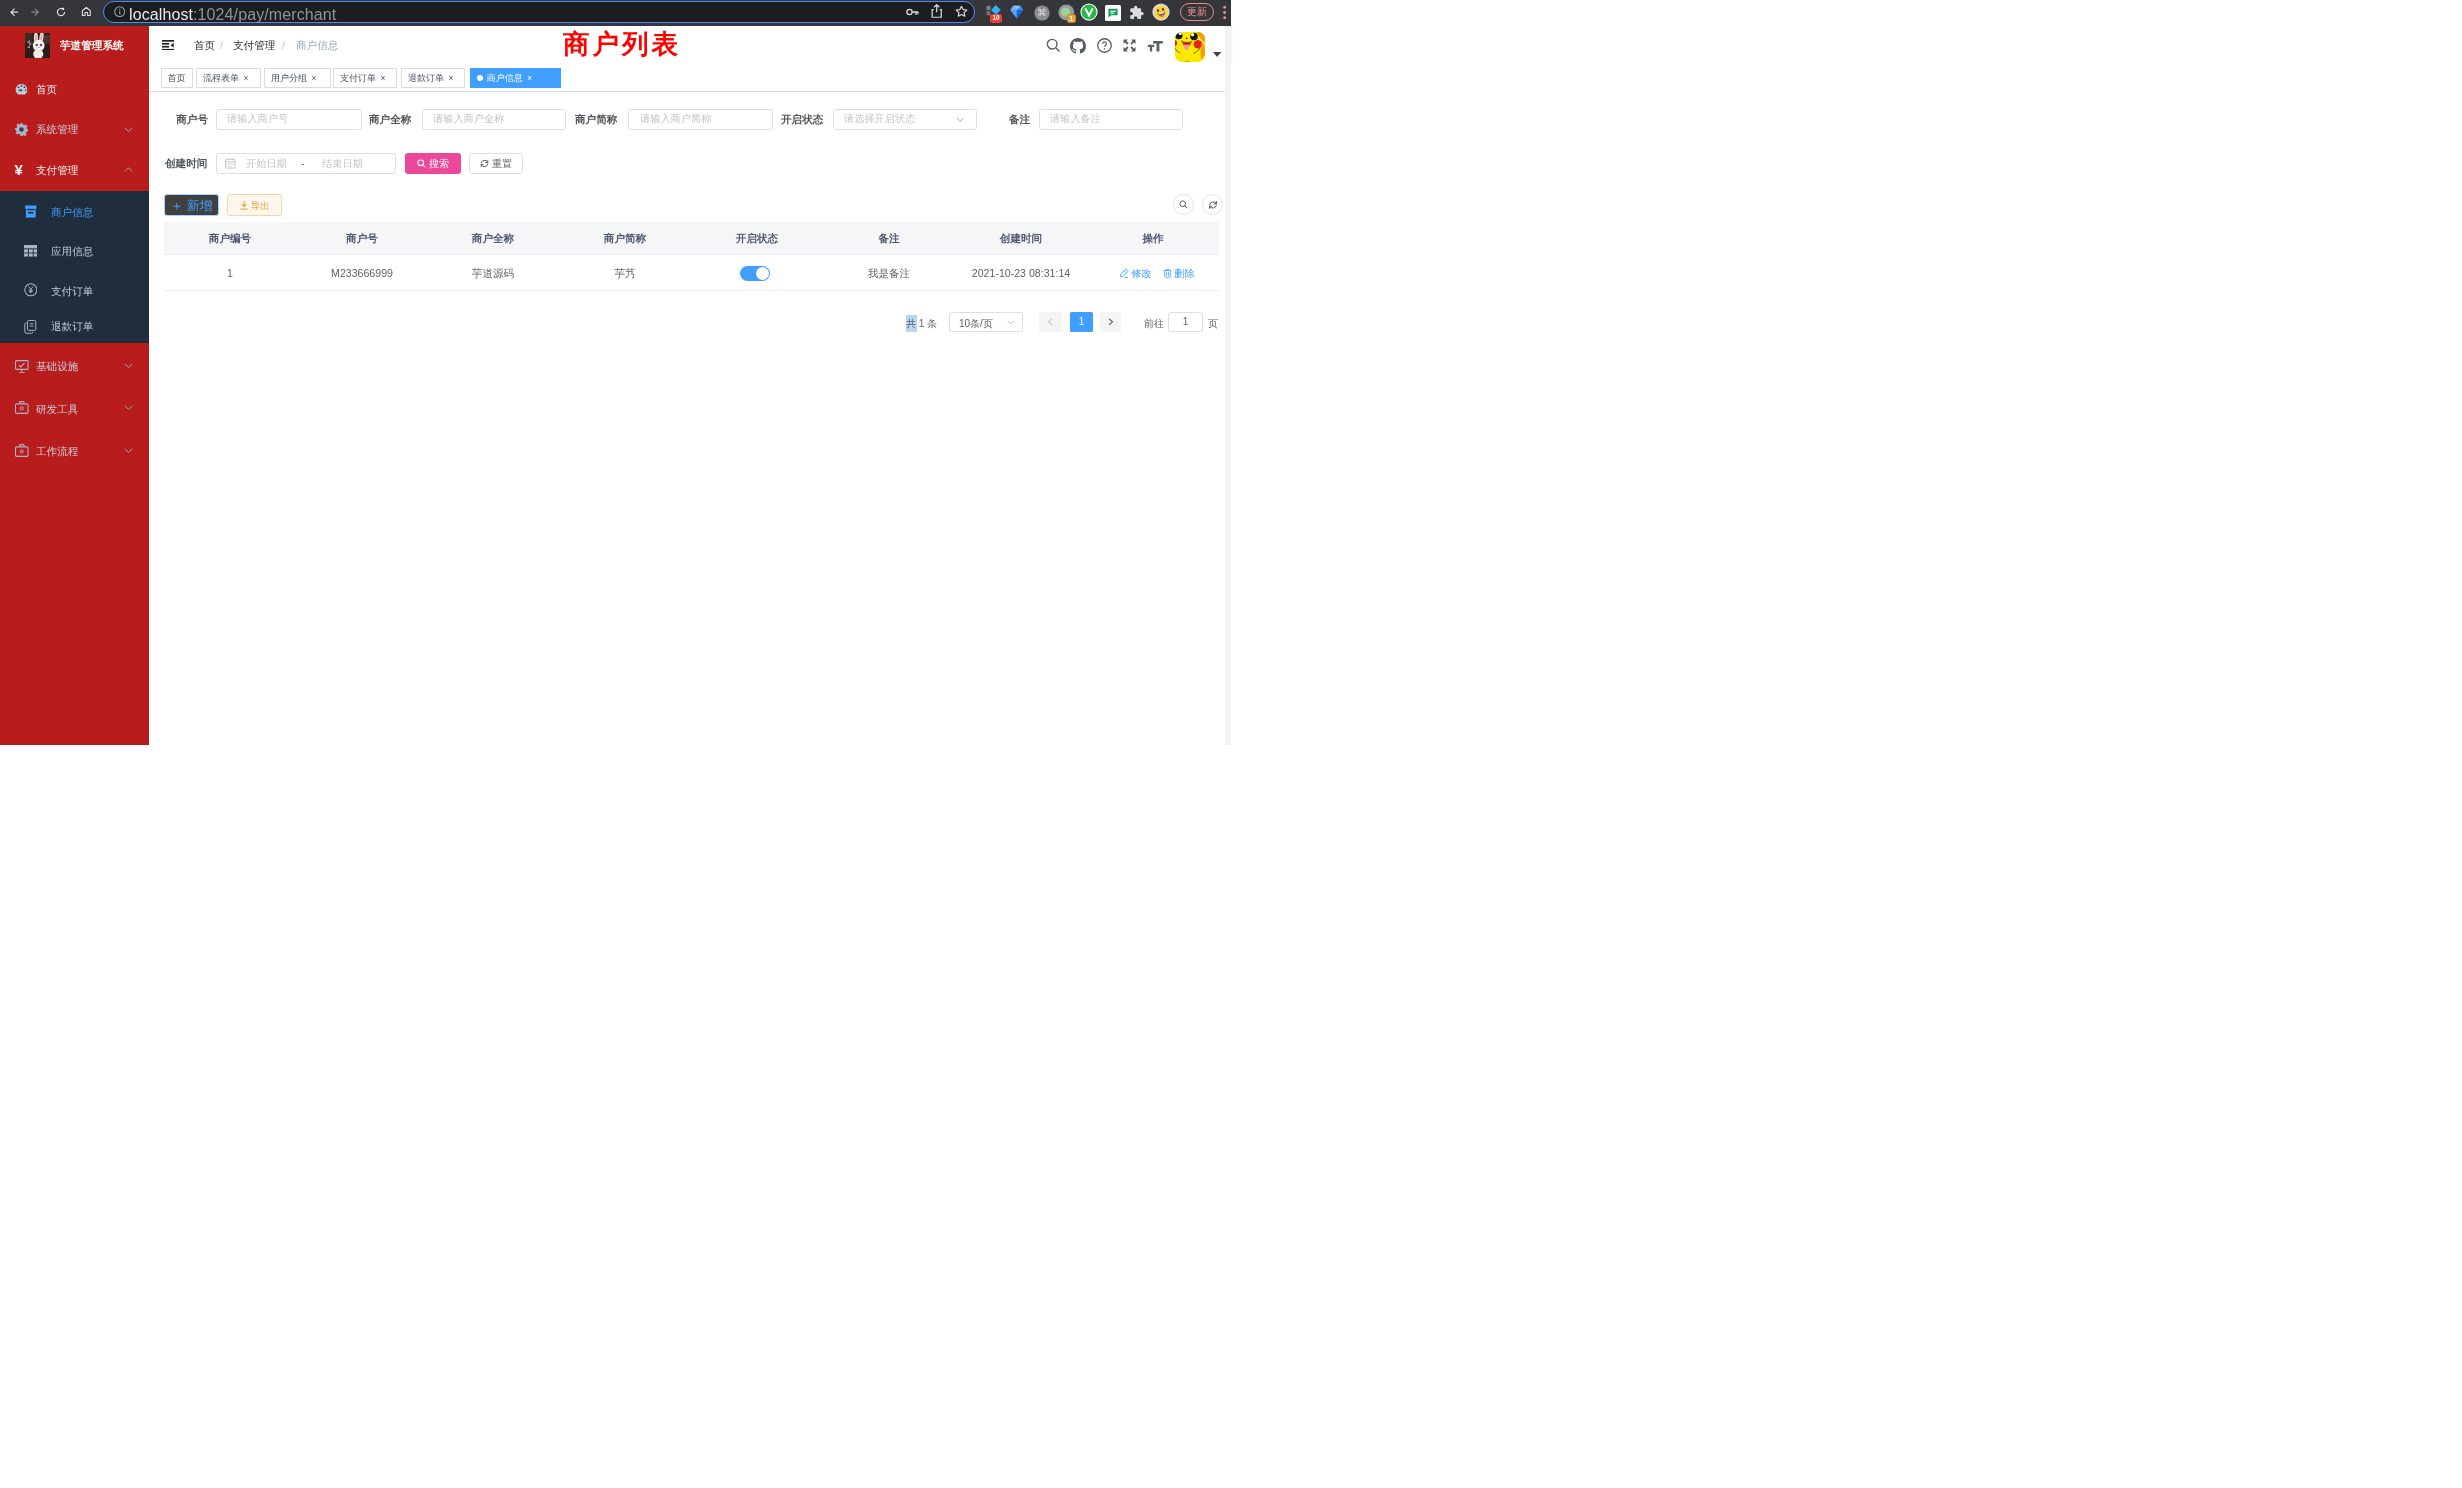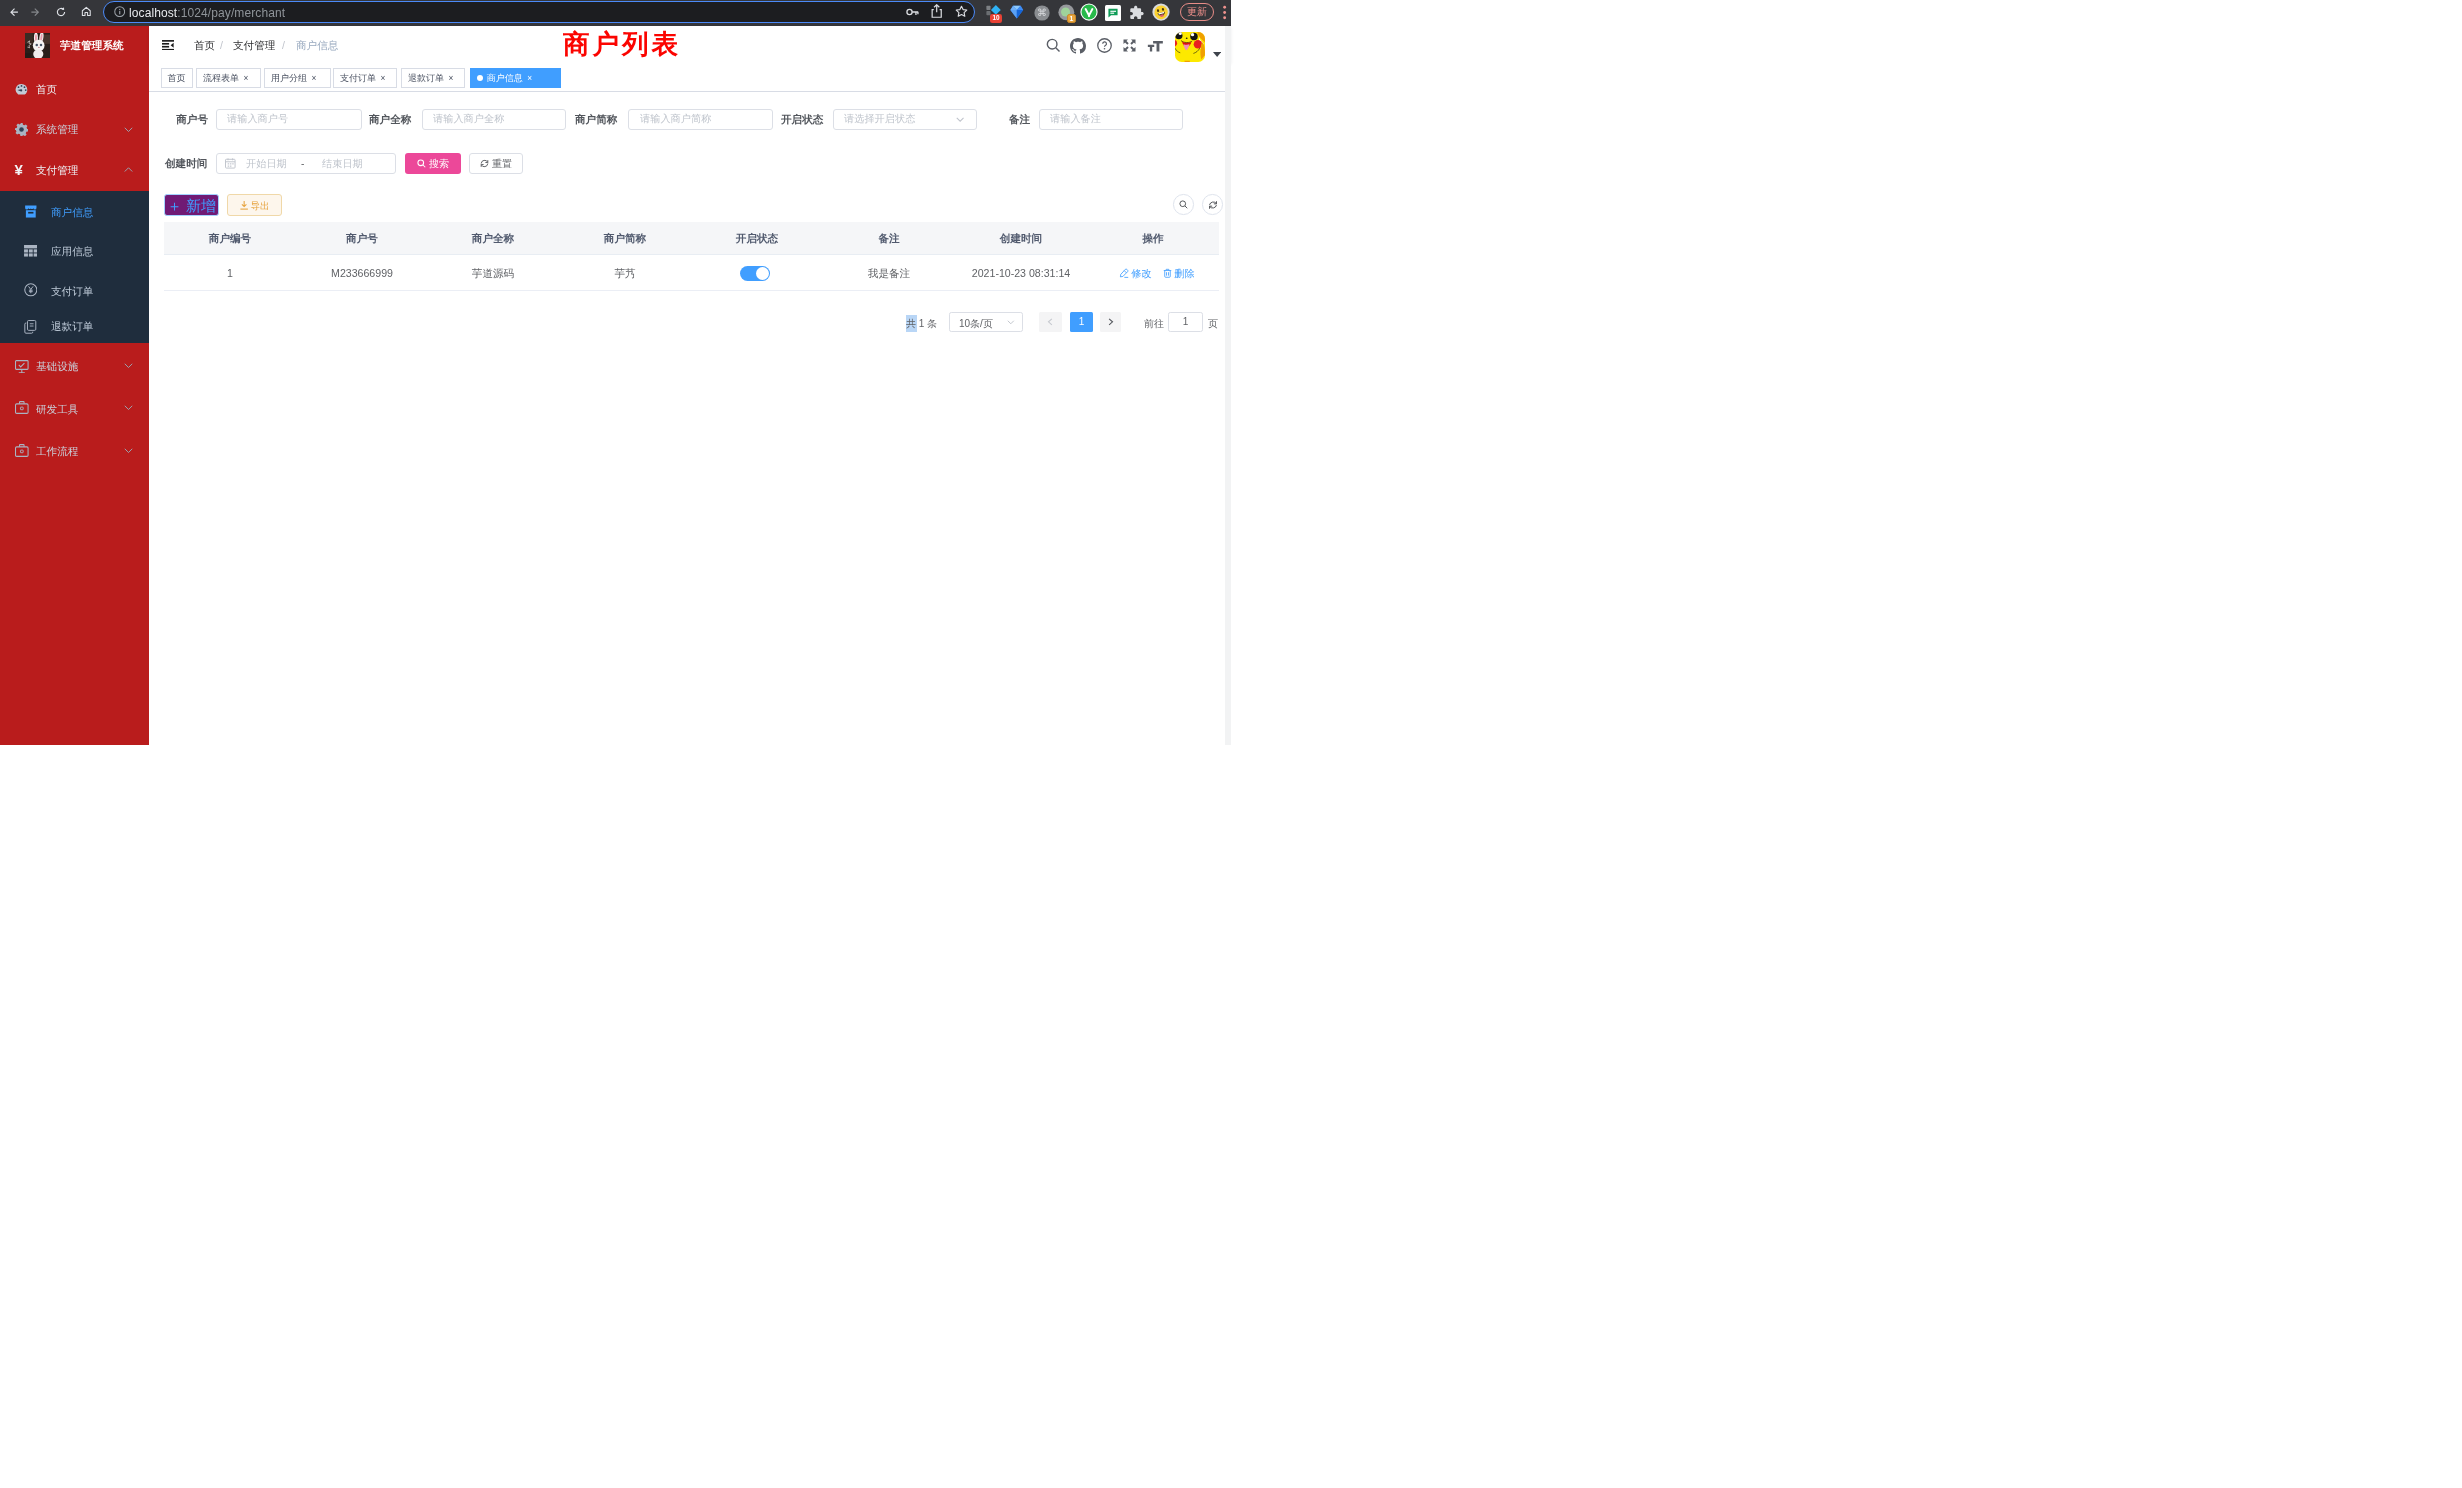--- a/index.html
+++ b/index.html
@@ -5,21 +5,21 @@
 * { margin:0; padding:0; box-sizing:border-box; }
 html,body { width:1231px; height:744px; overflow:hidden; background:#fff;
   font-family:"Liberation Sans", sans-serif; }
 .abs { position:absolute; }
 svg { display:block; }
 
 
 #chrome { position:absolute; left:0; top:0; width:1231px; height:26px; background:#35363a; }
 #urlbar { position:absolute; left:103px; top:0.8px; width:872px; height:22px;
   background:#1c1d20; border:1.9px solid #4b8af8; border-radius:11.4px; }
-.urltext { position:absolute; top:6px; font-size:12px; letter-spacing:0.1px; }
+.urltext { position:absolute; top:6px; font-size:16px; letter-spacing:0.1px; }
 
 
 #sidebar { position:absolute; left:0; top:26px; width:149px; height:719px; background:#b91c1c; }
 #submenu { position:absolute; left:0; top:165px; width:149px; height:152px; background:#1f2d3d; }
 .mtext { position:absolute; left:36px; font-size:10.6px; color:#c9d1db; white-space:nowrap; }
 .subtext { position:absolute; left:51px; font-size:10.6px; color:#bfcbd9; white-space:nowrap; }
 .micon { position:absolute; left:15px; }
 .subicon { position:absolute; left:23.5px; }
 .chev { position:absolute; left:124px; }
 
@@ -390,21 +390,21 @@
     <svg style="display:inline-block;vertical-align:-0.8px" width="9" height="9" viewBox="0 0 12 12">
       <circle cx="5" cy="5" r="3.8" stroke="#fff" stroke-width="1.4" fill="none"></circle>
       <path d="M8 8 L11 11" stroke="#fff" stroke-width="1.4"></path>
     </svg> 搜索</div>
   <div class="btn" style="left:320px;top:61px;width:54px;height:21px;background:#fff;border:0.8px solid #dcdfe6;color:#606266;line-height:20px">
     <svg style="display:inline-block;vertical-align:-0.8px" width="9" height="9" viewBox="0 0 12 12">
       <path d="M1.6 7.5 A4.6 4.6 0 0 0 10.4 6 M10.4 4.5 A4.6 4.6 0 0 0 1.6 6" stroke="#606266" stroke-width="1.3" fill="none"></path>
       <path d="M10.4 1.5 V4.7 H7.2 M1.6 10.5 V7.3 H4.8" fill="none" stroke="#606266" stroke-width="1.3"></path>
     </svg> 重置</div>
 
-  <div class="btn" style="left:15px;top:102px;width:55px;height:22.4px;background:#701a75;border:0.8px solid #a3d3ff;color:#409eff;line-height:21px;font-size:15px">＋ 新增</div>
+  <div class="btn" style="left:15px;top:102px;width:55px;height:22.4px;background:#404040;border:0.8px solid #a3d3ff;color:#409eff;line-height:21px;font-size:13px">＋ 新增</div>
   <div class="btn" style="left:78px;top:102px;width:55px;height:22.4px;background:#fdf6ec;border:0.8px solid #f0d8a8;color:#e6a23c;line-height:21px;font-size:9.5px">
     <svg style="display:inline-block;vertical-align:-1.1px" width="8.3" height="9" viewBox="0 0 11 12">
       <path d="M5.5 0 V7 M2.5 4.5 L5.5 7.5 L8.5 4.5" stroke="#e6a23c" stroke-width="1.4" fill="none"></path>
       <path d="M0.5 10.8 H10.5" stroke="#e6a23c" stroke-width="1.4"></path>
     </svg> 导出</div>
   <div class="abs" style="left:1024px;top:102px;width:20.5px;height:20.5px;border:0.8px solid #dfe4ed;border-radius:50%">
     <svg class="abs" style="left:5px;top:5px" width="9" height="9" viewBox="0 0 12 12">
       <circle cx="5" cy="5" r="3.8" stroke="#46494d" stroke-width="1.2" fill="none"></circle>
       <path d="M8 8 L11 11" stroke="#46494d" stroke-width="1.2"></path>
     </svg>

